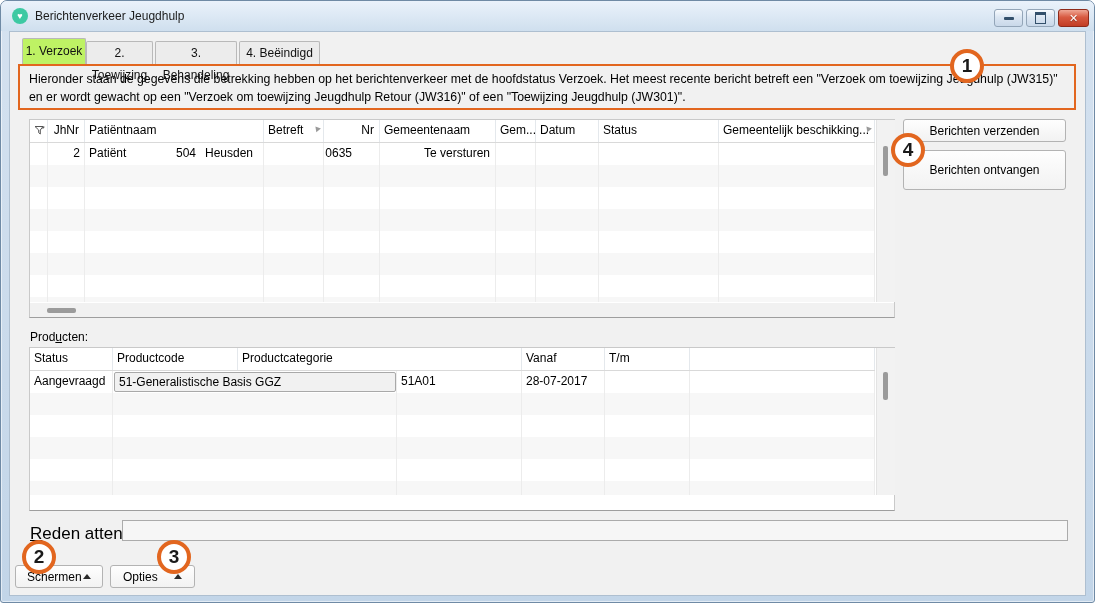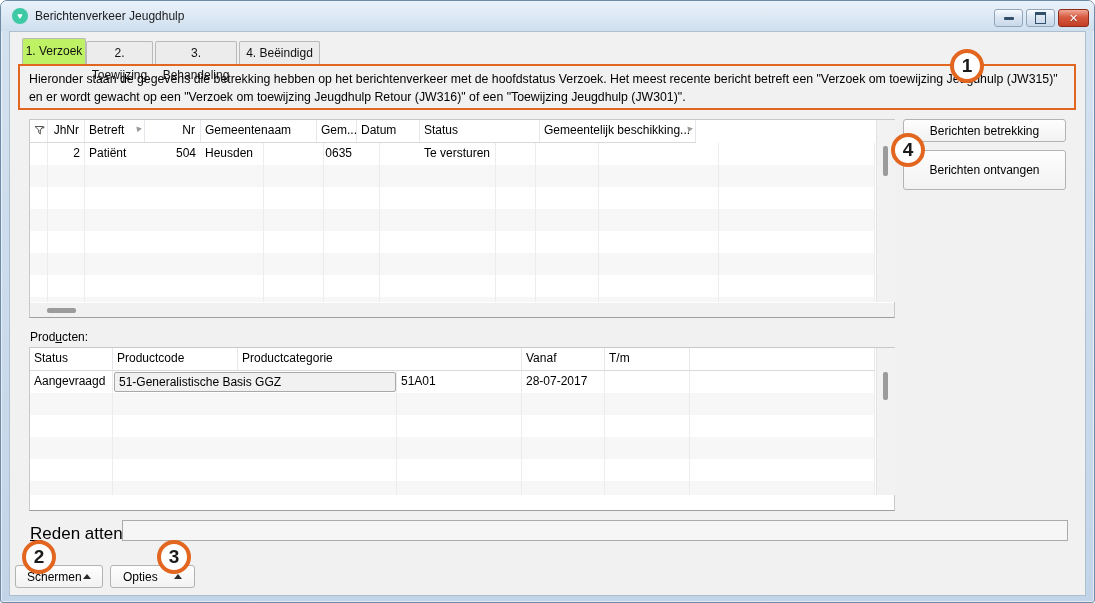--- a/index.html
+++ b/index.html
@@ -145,20 +145,21 @@
 
   <div class="gridwrap main">
     <div class="ghead">
       <div class="hc w0">
         <svg class="funnel" width="11" height="11" viewBox="0 0 11 11">
           <path d="M1 1.5h8L6.3 5v4L4.7 7.7V5Z" fill="none" stroke="#555" stroke-width="1"></path>
           <path d="M8.2 1.2l1.6 1.6M9.8 1.2v1.8h-1.8" fill="none" stroke="#555" stroke-width="0.9"></path>
         </svg>
       </div>
       <div class="hc w1 r">JhNr</div>
+      <div class="hc w2">Patiëntnaam</div>
       <div class="hc w3">
         <span>Betreft</span>
         <span class="sortg"></span>
       </div>
       <div class="hc w4 r">Nr</div>
       <div class="hc w5">Gemeentenaam</div>
       <div class="hc w6 r">Gem...</div>
       <div class="hc w7">Datum</div>
       <div class="hc w8">Status</div>
       <div class="hc w9">
@@ -190,21 +191,21 @@
       </div>
     </div>
     <div class="vscroll main">
       <div class="vthumb" style="top:26px;height:30px"></div>
     </div>
     <div class="hscroll">
       <div class="hthumb"></div>
     </div>
   </div>
 
-  <div class="btn send">Berichten betrekking</div>
+  <div class="btn send">Berichten verzenden</div>
   <div class="btn recv">Berichten ontvangen</div>
 
   <div class="plabel">
     <span>Prod</span><span class="mn">u</span><span>cten:</span>
   </div>
 
   <div class="gridwrap prod">
     <div class="ghead">
       <div class="hc p0">Status</div>
       <div class="hc p2">Productcode</div>

